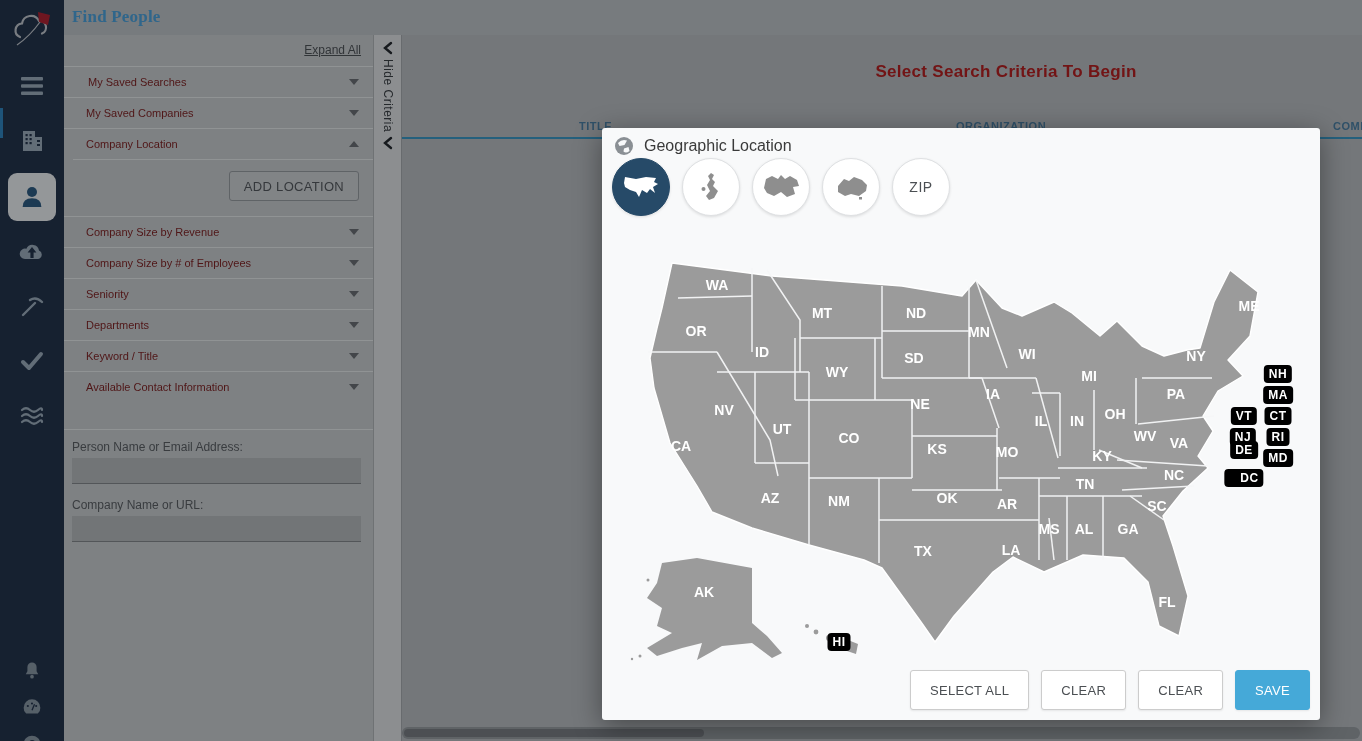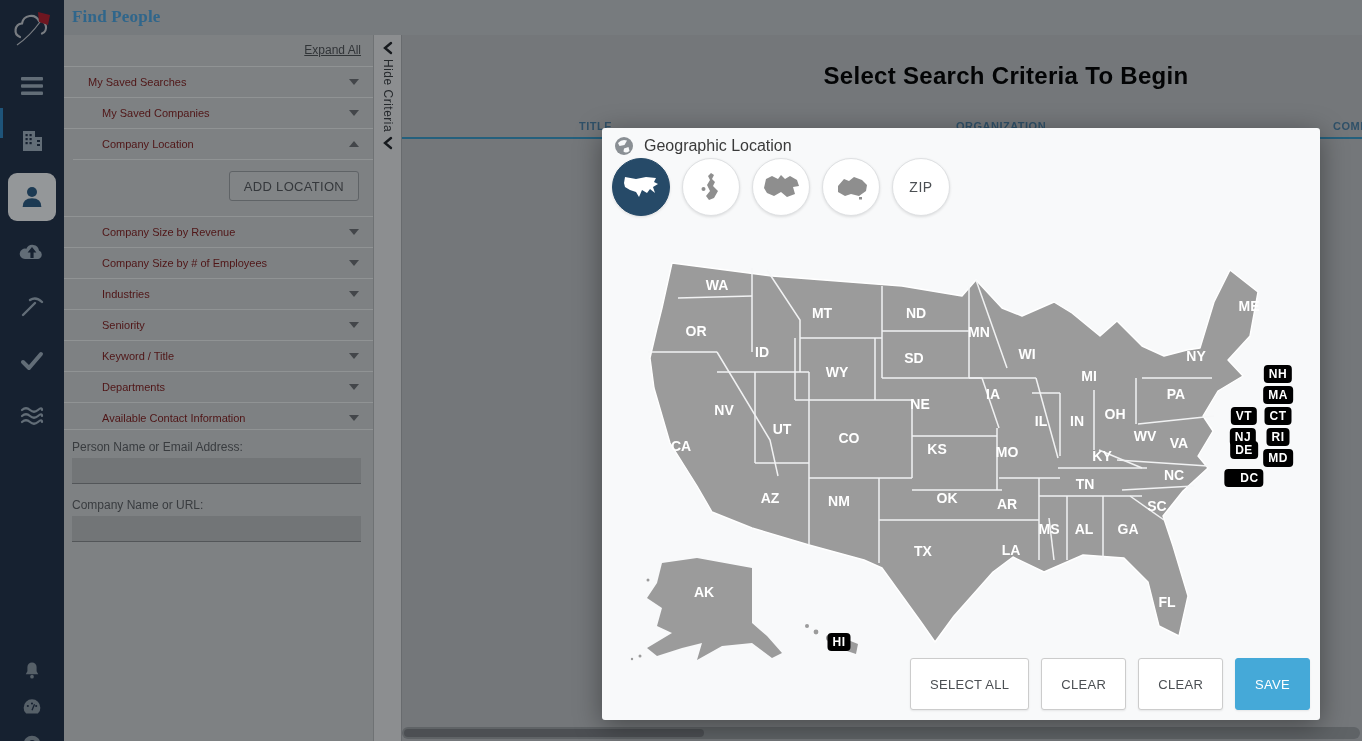--- a/index.html
+++ b/index.html
@@ -14,58 +14,58 @@
   .side-indicator{position:absolute;left:0;top:108px;width:3px;height:30px;background:#2e86c1;}
   .side-selected{position:absolute;left:8px;top:173px;width:48px;height:48px;background:#f2f5f7;border-radius:9px;display:flex;align-items:center;justify-content:center;}
   
   .topbar{position:absolute;left:64px;top:0;right:0;height:35px;background:#c2c6ca;z-index:5;}
   .topbar .title{position:absolute;left:8px;top:7px;font-size:17px;font-weight:700;color:#4aa3df;letter-spacing:.2px;font-family:Liberation Serif, serif;}
   
   .panel{position:absolute;left:64px;top:35px;width:309px;bottom:0;background:#cdd0d2;z-index:5;}
   .expand-all{position:absolute;right:12px;top:8px;font-size:12px;color:#4e5256;text-decoration:underline;cursor:pointer;}
   .rows{position:absolute;left:0;top:31px;right:0;}
   .crit-row{height:30px;border-top:1px solid #eceeef;display:flex;align-items:center;justify-content:space-between;padding:0 14px 0 24px;cursor:pointer;}
-  .crit-row.indent{padding-left:38px;}
+  .crit-row.indent{padding-left:22px;}
   .crit-label{font-size:11px;color:#7f1d1d;}
   .chev{width:0;height:0;border-left:5px solid transparent;border-right:5px solid transparent;}
   .chev.down{border-top:6px solid #6b6f73;}
   .chev.up{border-bottom:6px solid #6b6f73;}
   .crit-expansion{height:56px;border-top:1px solid #eceeef;position:relative;margin-left:9px;}
   .add-location-btn{position:absolute;right:14px;top:11px;height:30px;padding:0 14px;background:#d2d5d7;border:1px solid #9a9ea2;border-radius:3px;font-size:13px;color:#54585c;letter-spacing:.3px;cursor:pointer;font-family:inherit;}
   .fields{position:absolute;left:0;right:0;top:394px;border-top:1px solid #eceeef;padding-top:10px;}
   .field-block{padding:0 12px 14px 8px;}
   .field-label{font-size:12px;color:#5a5e62;display:block;margin-bottom:4px;}
   .field-input{width:100%;box-sizing:border-box;height:26px;background:#b9bcbe;border:none;border-bottom:1px solid #85898c;outline:none;font-size:13px;color:#333;padding:0 6px;}
   
   .strip{position:absolute;left:373px;top:35px;width:27px;bottom:0;background:#e4e6e8;border-left:1px solid #b5b8ba;border-right:1px solid #a8acb0;z-index:5;}
   .strip-tab{position:absolute;top:6px;left:0;width:100%;display:flex;flex-direction:column;align-items:center;gap:4px;cursor:pointer;}
   .strip-text{writing-mode:vertical-rl;font-size:12px;color:#3a3e42;letter-spacing:.5px;}
   
   .content{position:absolute;left:400px;top:35px;right:0;bottom:0;background:#bcc0c4;z-index:1;}
-  .big-heading{position:absolute;top:27px;left:250px;width:712px;text-align:center;font-size:24px;color:#000000;font-weight:700;letter-spacing:.3px;}
+  .big-heading{position:absolute;top:27px;left:250px;width:712px;text-align:center;font-size:17px;color:#b91c1c;font-weight:700;letter-spacing:.3px;}
   .col-head{position:absolute;top:85px;font-size:11px;font-weight:700;color:#4a7fa5;letter-spacing:.5px;margin-left:16px;}
   .col-title{left:163px;} .col-org{left:540px;} .col-company{left:917px;}
   .head-rule{position:absolute;top:102px;left:0;right:0;height:2px;background:#3899c9;}
   .hscroll{position:absolute;left:2px;right:2px;bottom:2px;height:12px;background:#9a9ea2;border-radius:6px;}
   .hscroll-thumb{position:absolute;left:2px;top:2px;height:8px;width:300px;background:#7a7e82;border-radius:4px;}
   
   .overlay{position:absolute;inset:0;background:rgba(8,10,12,0.40);z-index:40;}
   
   .modal{position:absolute;left:602px;top:128px;width:718px;height:592px;background:#f8f9fa;border-radius:3px;box-shadow:0 6px 28px rgba(0,0,0,.4);z-index:50;}
   .modal-header{position:absolute;left:12px;top:8px;display:flex;align-items:center;gap:10px;}
   .modal-title{font-size:16px;color:#3a3a3a;}
   .region-tabs{position:absolute;left:10px;top:30px;}
   .region-circle{position:absolute;top:0;width:58px;height:58px;border-radius:50%;background:#ffffff;border:1px solid #dfe1e3;box-shadow:0 1px 3px rgba(0,0,0,.12);display:flex;align-items:center;justify-content:center;cursor:pointer;box-sizing:border-box;}
   .region-circle.selected{background:#264a68;border-color:#264a68;}
   .zip-label{font-size:14px;color:#4b4f53;letter-spacing:.5px;}
   .map-svg{position:absolute;left:0;top:100px;width:718px;height:440px;}
   .map-svg text{font-family:"Liberation Sans","DejaVu Sans",sans-serif;font-size:14px;font-weight:700;fill:#ffffff;text-anchor:middle;cursor:pointer;}
   .badge{position:absolute;transform:translate(-50%,-50%);background:#000000;color:#fff;font-size:12px;font-weight:700;letter-spacing:.5px;padding:2px 5px;border-radius:4px;cursor:pointer;}
   .modal-footer{position:absolute;right:10px;bottom:10px;display:flex;gap:12px;}
-  .m-btn{height:52px;padding:0 19px;background:#fff;border:1px solid #ccc;border-radius:3px;font-size:13px;color:#4b4f53;letter-spacing:.3px;cursor:pointer;box-shadow:0 1px 2px rgba(0,0,0,.08);font-family:inherit;}
+  .m-btn{height:40px;padding:0 19px;background:#fff;border:1px solid #ccc;border-radius:3px;font-size:13px;color:#4b4f53;letter-spacing:.3px;cursor:pointer;box-shadow:0 1px 2px rgba(0,0,0,.08);font-family:inherit;}
   .m-btn.primary{background:#45a9d8;border-color:#45a9d8;color:#fff;}
 </style>
 </head>
 <body>
 
 <div class="sidebar">
   <div class="side-icon" style="top:6px;">
     <svg width="46" height="42" viewBox="0 0 46 42">
       <path d="M11,30 a7,7 0 0 1 2,-13.5 a9,9 0 0 1 17,-2.5 a6.5,6.5 0 0 1 3,12.5" stroke="#c5cad0" stroke-width="2.2" fill="none" stroke-linecap="round"></path>
       <polygon points="29,5 41,8 39,18 30,15" fill="#b31f2e"></polygon>
@@ -171,33 +171,29 @@
       </div>
       <div class="crit-row indent">
         <span class="crit-label">Company Size by Revenue</span>
         <span class="chev down"></span>
       </div>
       <div class="crit-row indent">
         <span class="crit-label">Company Size by # of Employees</span>
         <span class="chev down"></span>
       </div>
       <div class="crit-row indent">
-        <span class="crit-label">Industries</span>
-        <span class="chev down"></span>
-      </div>
-      <div class="crit-row indent">
         <span class="crit-label">Seniority</span>
         <span class="chev down"></span>
       </div>
       <div class="crit-row indent">
+        <span class="crit-label">Departments</span>
+        <span class="chev down"></span>
+      </div>
+      <div class="crit-row indent">
         <span class="crit-label">Keyword / Title</span>
-        <span class="chev down"></span>
-      </div>
-      <div class="crit-row indent">
-        <span class="crit-label">Departments</span>
         <span class="chev down"></span>
       </div>
       <div class="crit-row indent">
         <span class="crit-label">Available Contact Information</span>
         <span class="chev down"></span>
       </div>
     </div>
   <div class="fields" id="criteria-fields">
       <div class="field-block"><span class="field-label">Person Name or Email Address:</span><input class="field-input" style=""></div>
       <div class="field-block"><span class="field-label">Company Name or URL:</span><input class="field-input" style=""></div>

